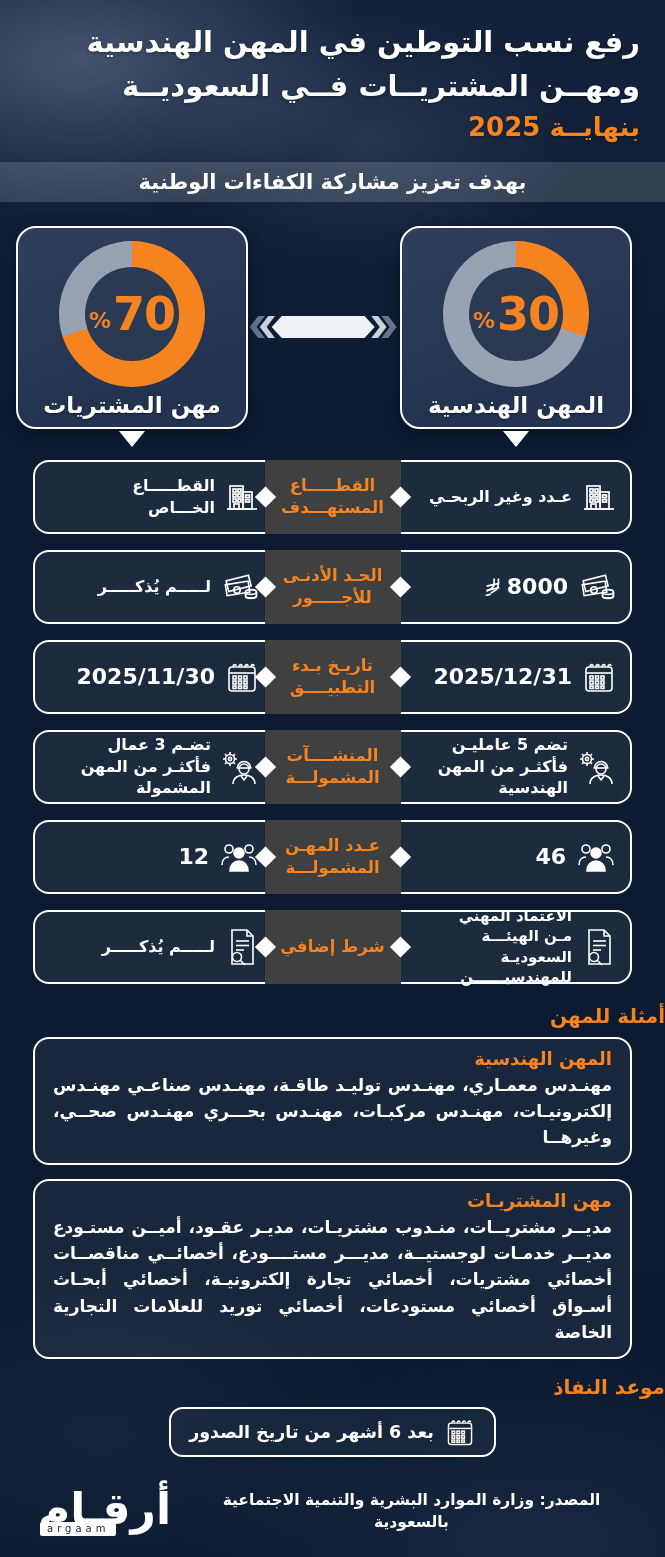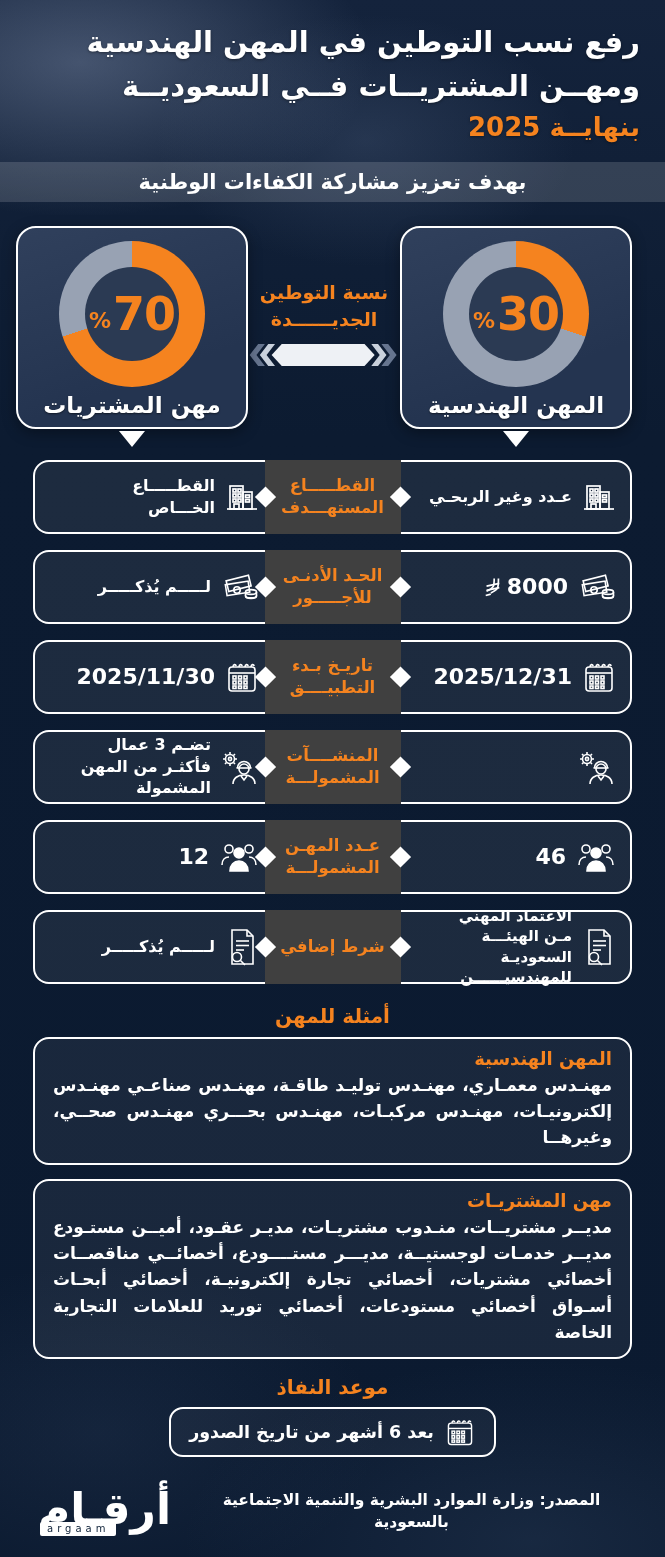--- a/index.html
+++ b/index.html
@@ -65,21 +65,21 @@
   .row-center::before { left:-7px; transform:translateY(-50%) rotate(45deg); }
   .row-center::after  { right:-7px; transform:translateY(-50%) rotate(45deg); }
   .val { color:#fff; font-weight:bold; font-size:16px; text-align:right; line-height:1.35; max-width:185px; }
   .val.big { font-size:22px; max-width:none; }
   .val.small3 { font-size:15px; }
   .money-wrap { display:flex; align-items:center; gap:6px; }
   .icon { flex:0 0 auto; display:flex; align-items:center; }
   .icon svg { display:block; }
 
   
-  .section-header { color:#f5831f; text-align:center; font-size:20px; font-weight:bold; margin-top:20px; }
+  .section-header { color:#f5831f; font-size:20px; font-weight:bold; margin-top:20px; }
   .example-box { margin:9px 33px 0; border:2px solid #fff; border-radius:16px;
     background:rgba(255,255,255,.06); padding:9px 18px 12px; }
   .example-title { color:#f5831f; font-size:18px; font-weight:bold; text-align:right; margin-bottom:3px; }
   .example-text { color:#fff; font-size:17px; font-weight:bold; line-height:1.55;
     text-align:justify; text-align-last:right; }
 
   
   .effective-pill { margin:8px auto 0; width:fit-content; border:2px solid #fff; border-radius:14px;
     padding:7px 18px; display:flex; align-items:center; gap:10px; background:rgba(255,255,255,.04); }
   .effective-text { color:#fff; font-size:17.5px; font-weight:bold; }
@@ -117,24 +117,20 @@
             <span class="pct-sign">%</span>
               <span class="pct-num">30</span>
           </div>
         </div>
         <div class="chart-label">المهن الهندسية</div>
       </div>
       <div class="card-pointer"></div>
     </div>
 
     <div class="connector">
-      <div class="connector-label">
-        <div>نسبة التوطين</div>
-        <div>الجديــــــدة</div>
-      </div>
       <svg class="connector-arrows" width="152" height="26" viewBox="-4 0 180 26">
         <polygon points="8,0 16,0 6,13 16,26 8,26 -2,13" fill="#66758f"></polygon>
         <polygon points="20,0 28,0 18,13 28,26 20,26 10,13" fill="#c9d1dc"></polygon>
         <polygon points="36,0 134,0 146,13 134,26 36,26 24,13" fill="#eef1f5"></polygon>
         <polygon points="142,0 150,0 160,13 150,26 142,26 152,13" fill="#c9d1dc"></polygon>
         <polygon points="154,0 162,0 172,13 162,26 154,26 164,13" fill="#66758f"></polygon>
       </svg>
     </div>
 
     <div class="chart-col">
@@ -294,20 +290,21 @@
             <circle cx="10" cy="12" r="4.5"></circle>
               <circle cx="10" cy="12" r="1.6"></circle>
             <path d="M10 5 v2 M10 17 v2 M3 12 h2 M15 12 h2 M5 7 l1.5 1.5 M13.5 15.5 L15 17 M15 7 l-1.5 1.5 M6.5 15.5 L5 17"></path>
             <circle cx="24" cy="22" r="5"></circle>
             <path d="M17.5 21 a6.5 6.5 0 0 1 13 0" fill="none"></path>
             <path d="M16.5 21 h15"></path>
             <path d="M13 37 c0 -6 5 -9 11 -9 s11 3 11 9"></path>
             <path d="M21 29 l3 4 l3 -4"></path>
           </svg>
         </span>
+        <span class="val">تضم 5 عامليـن فأكثـر من المهن الهندسية</span>
       </div>
       <div class="center-spacer"></div>
       <div class="row-side side-left">
         <span class="icon">
           <svg width="40" height="40" viewBox="0 0 40 40" fill="none" stroke="#fff" stroke-width="1.6">
             <circle cx="10" cy="12" r="4.5"></circle>
               <circle cx="10" cy="12" r="1.6"></circle>
             <path d="M10 5 v2 M10 17 v2 M3 12 h2 M15 12 h2 M5 7 l1.5 1.5 M13.5 15.5 L15 17 M15 7 l-1.5 1.5 M6.5 15.5 L5 17"></path>
             <circle cx="24" cy="22" r="5"></circle>
             <path d="M17.5 21 a6.5 6.5 0 0 1 13 0" fill="none"></path>

